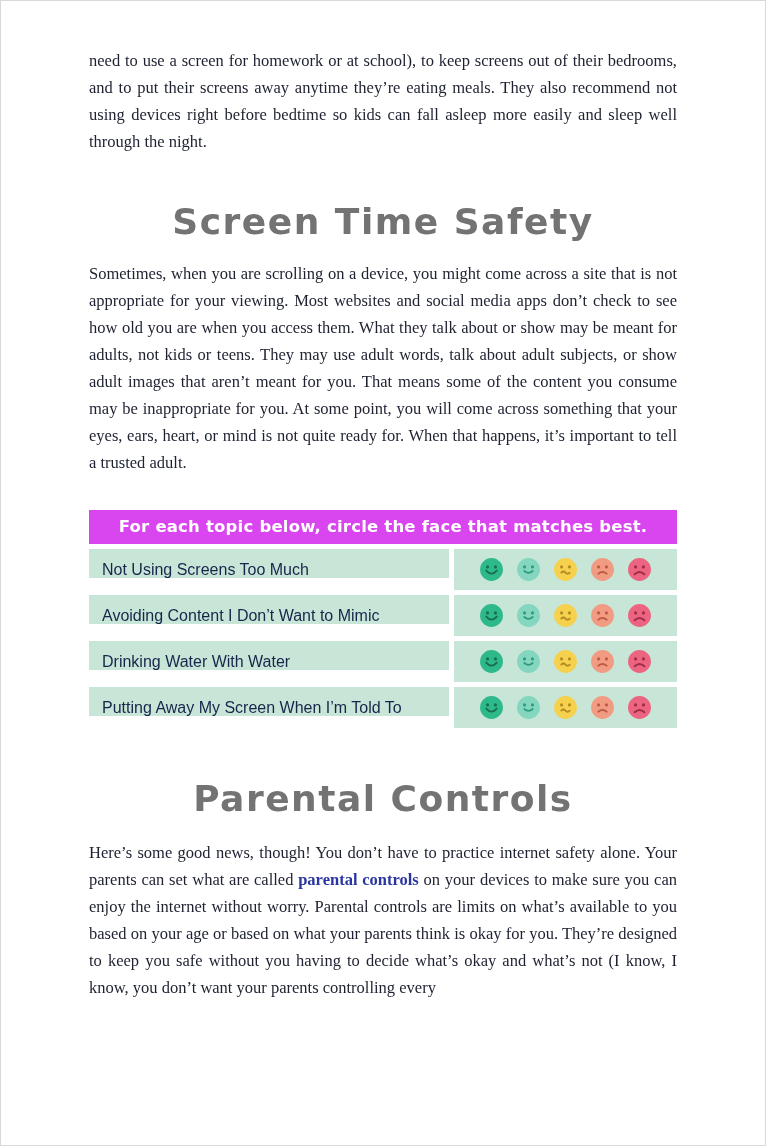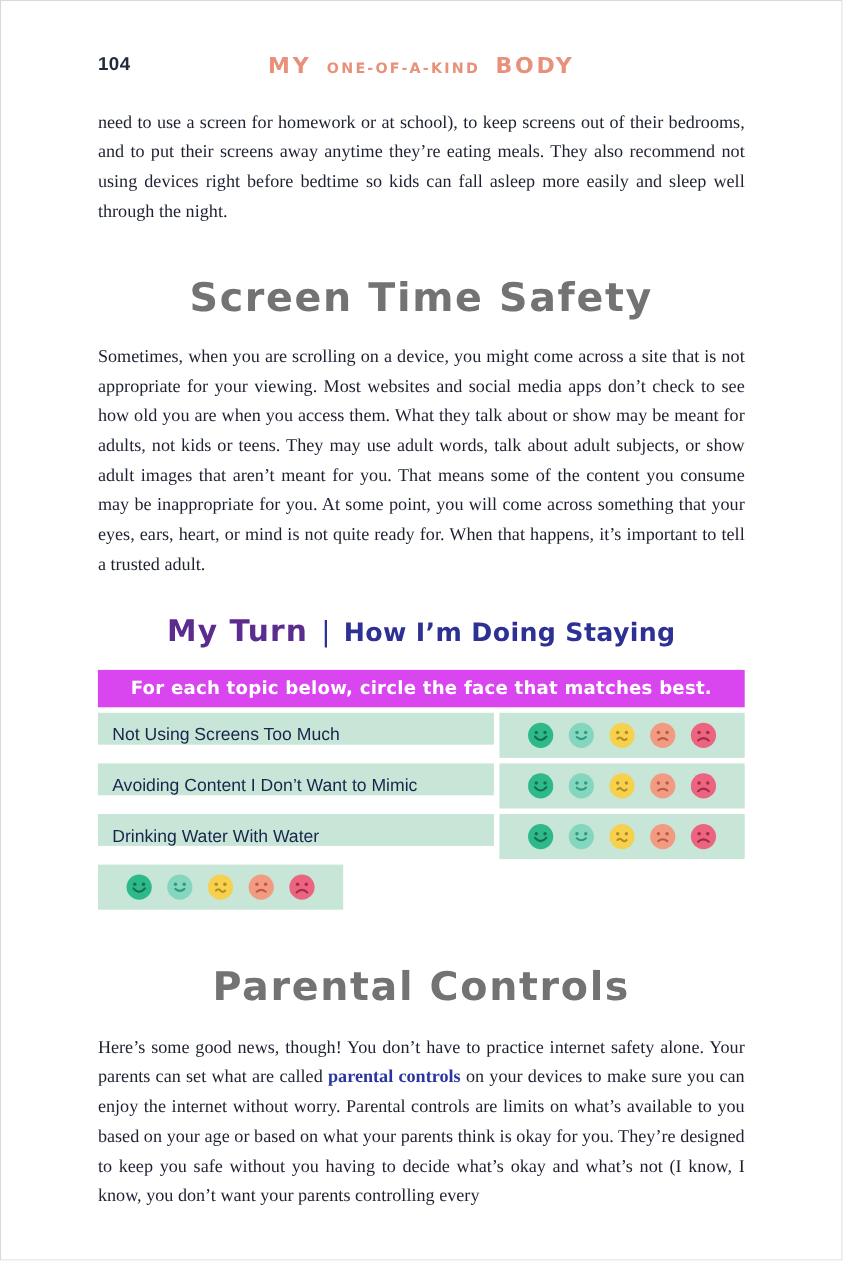--- a/index.html
+++ b/index.html
@@ -75,41 +75,28 @@
   .bold-term{
     font-family:"Liberation Serif", serif;
     font-weight:bold;color:#2a35a0;
   }
 </style>
 </head>
 <body>
 
 <div class="page">
 
-  <header class="page-header">
-    <span class="page-num">104</span>
-    <div class="running-head">
-      <span class="rh-big">MY</span>
-      <span class="rh-small">ONE-OF-A-KIND</span>
-      <span class="rh-big">BODY</span>
-    </div>
-  </header>
 
   <p class="body-text">need to use a screen for homework or at school), to keep screens out of their bedrooms, and to put their screens away anytime they’re eating meals. They also recommend not using devices right before bedtime so kids can fall asleep more easily and sleep well through the night.</p>
 
   <h1 class="section-title">Screen Time Safety</h1>
 
   <p class="body-text">Sometimes, when you are scrolling on a device, you might come across a site that is not appropriate for your viewing. Most websites and social media apps don’t check to see how old you are when you access them. What they talk about or show may be meant for adults, not kids or teens. They may use adult words, talk about adult subjects, or show adult images that aren’t meant for you. That means some of the content you consume may be inappropriate for you. At some point, you will come across something that your eyes, ears, heart, or mind is not quite ready for. When that happens, it’s important to tell a trusted adult.</p>
 
   <div class="my-turn-heading">
-    <div>
-      <span class="mt-label">My Turn</span>
-      <span class="mt-sep">|</span>
-      <span class="mt-title">How I’m Doing Staying</span>
-    </div>
   </div>
 
   <div class="rating-table">
     <div class="rt-header">For each topic below, circle the face that matches best.</div>
     <div>
         <div class="rt-row">
           <div class="rt-label">Not Using Screens Too Much</div>
           <div class="rt-faces">
             <span class="face">
               <svg viewBox="0 0 24 24" width="25" height="25">
@@ -237,20 +224,21 @@
               <svg viewBox="0 0 24 24" width="25" height="25">
                 <circle cx="12" cy="12" r="11" fill="#ec6480"></circle>
                 <circle cx="8.2" cy="9.5" r="1.5" fill="#9e2c49"></circle>
                 <circle cx="15.8" cy="9.5" r="1.5" fill="#9e2c49"></circle>
                 <path d="M7.3 16.6 Q12 12.2 16.7 16.6" fill="none" stroke="#9e2c49" stroke-width="1.8" stroke-linecap="round"></path>
               </svg>
             </span>
           </div>
         </div>
         <div class="rt-row">
+          <div class="rt-label">Putting Away My Screen When I’m Told To</div>
           <div class="rt-faces">
             <span class="face">
               <svg viewBox="0 0 24 24" width="25" height="25">
                 <circle cx="12" cy="12" r="11" fill="#2eb98b"></circle>
                 <circle cx="8.2" cy="9.5" r="1.5" fill="#156f52"></circle>
                 <circle cx="15.8" cy="9.5" r="1.5" fill="#156f52"></circle>
                 <path d="M7 13 Q12 19 17 13" fill="none" stroke="#156f52" stroke-width="1.8" stroke-linecap="round"></path>
               </svg>
             </span>
             <span class="face">

